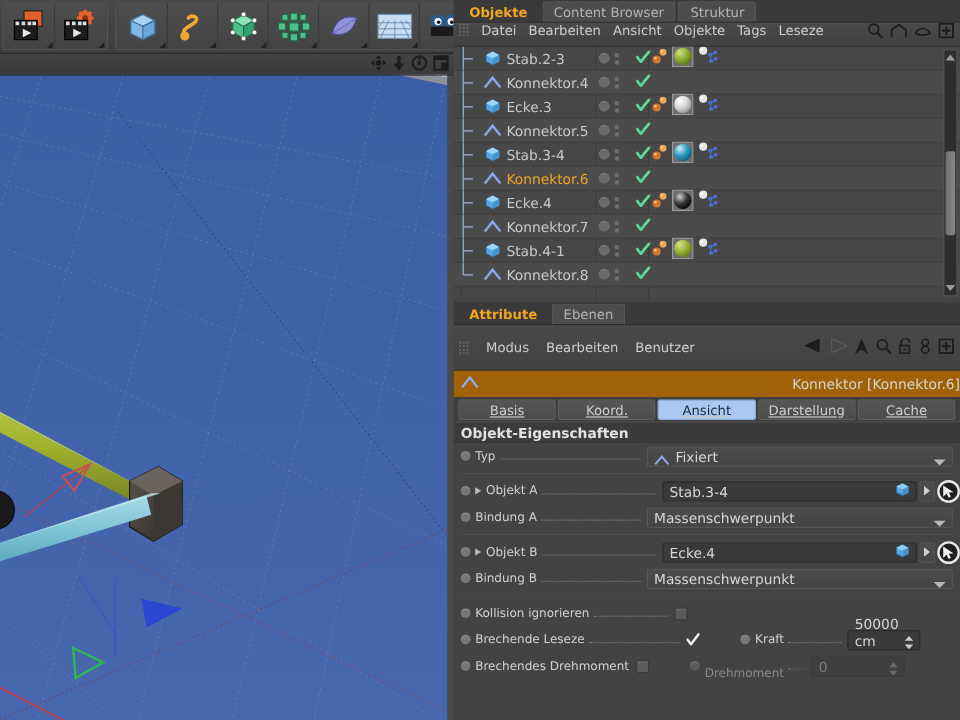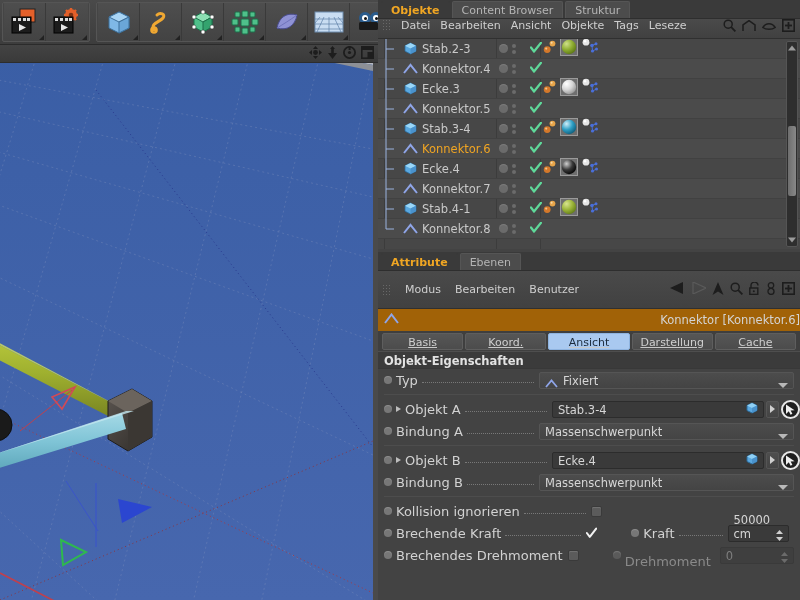--- a/index.html
+++ b/index.html
@@ -98,21 +98,21 @@
   .stab{flex:1;height:17px;line-height:17px;text-align:center;font-size:11px;
     background:linear-gradient(#565656,#4c4c4c);color:#cfcfcf;border:1px solid #5e5e5e;border-radius:2px;}
   .stab.active{background:#a9c9f0;color:#1c2b3c;border-color:#8fb4e0;}
   .sect{height:18px;line-height:18px;padding-left:6px;font-size:11.5px;font-weight:bold;
     color:#e2e2e2;background:#3b3b3b;border-top:1px solid #4e4e4e;border-bottom:1px solid #383838;}
 
   .prow{height:22px;display:flex;align-items:center;padding-left:6px;}
   .bullet{width:8px;height:8px;border-radius:50%;background:#777;
     box-shadow:inset 0 1px 1px rgba(255,255,255,.18);flex:0 0 8px;margin-right:4px;}
   .bullet.dim{background:#5a5a5a;}
-  .plabel{font-size:13px;color:#d2d2d2;white-space:nowrap;}
+  .plabel{font-size:10px;color:#d2d2d2;white-space:nowrap;}
   .plabel.dim{color:#8a8a8a;margin-top:12px;}
   .leader{flex:1;border-bottom:1px dotted #8a8a8a;margin:0 5px 4px 4px;height:9px;opacity:.75;}
   .tri{width:0;height:0;border-left:5px solid #bdbdbd;border-top:3.5px solid transparent;
     border-bottom:3.5px solid transparent;margin-right:4px;flex:0 0 5px;}
 
   .field{height:17px;background:#3a3a3a;border:1px solid #2c2c2c;border-radius:2px;
     display:flex;align-items:flex-end;padding:0 5px;font-size:11.5px;color:#d6d6d6;}
   .field.drop{background:linear-gradient(#4c4c4c,#444);border-color:#555;}
   .caret{margin-left:auto;width:0;height:0;border-left:5px solid transparent;
     border-right:5px solid transparent;border-top:5px solid #b8b8b8;}
@@ -1028,21 +1028,21 @@
 
       <div class="prow">
         <span class="bullet"></span>
         <span class="plabel">Kollision ignorieren</span>
         <span class="leader" style="max-width:62px"></span>
         <span class="cbox"></span>
       </div>
 
       <div class="prow">
         <span class="bullet"></span>
-        <span class="plabel">Brechende Kraft</span>
+        <span class="plabel">Brechende Leseze</span>
         <span class="leader" style="max-width:76px"></span>
         <span class="cbox on">
           <svg width="13" height="12" viewBox="0 0 13 12">
               <path d="M1 6 L4.5 10.5 L12 0.8" fill="none" stroke="#f2f2f2" stroke-width="2.4" stroke-linecap="round" stroke-linejoin="round"></path>
             </svg>
         </span>
         <span class="bullet" style="margin-left:34px"></span>
         <span class="plabel">Kraft</span>
         <span class="leader" style="max-width:44px"></span>
         <span class="field" style="width:61px;margin-right:6px">

